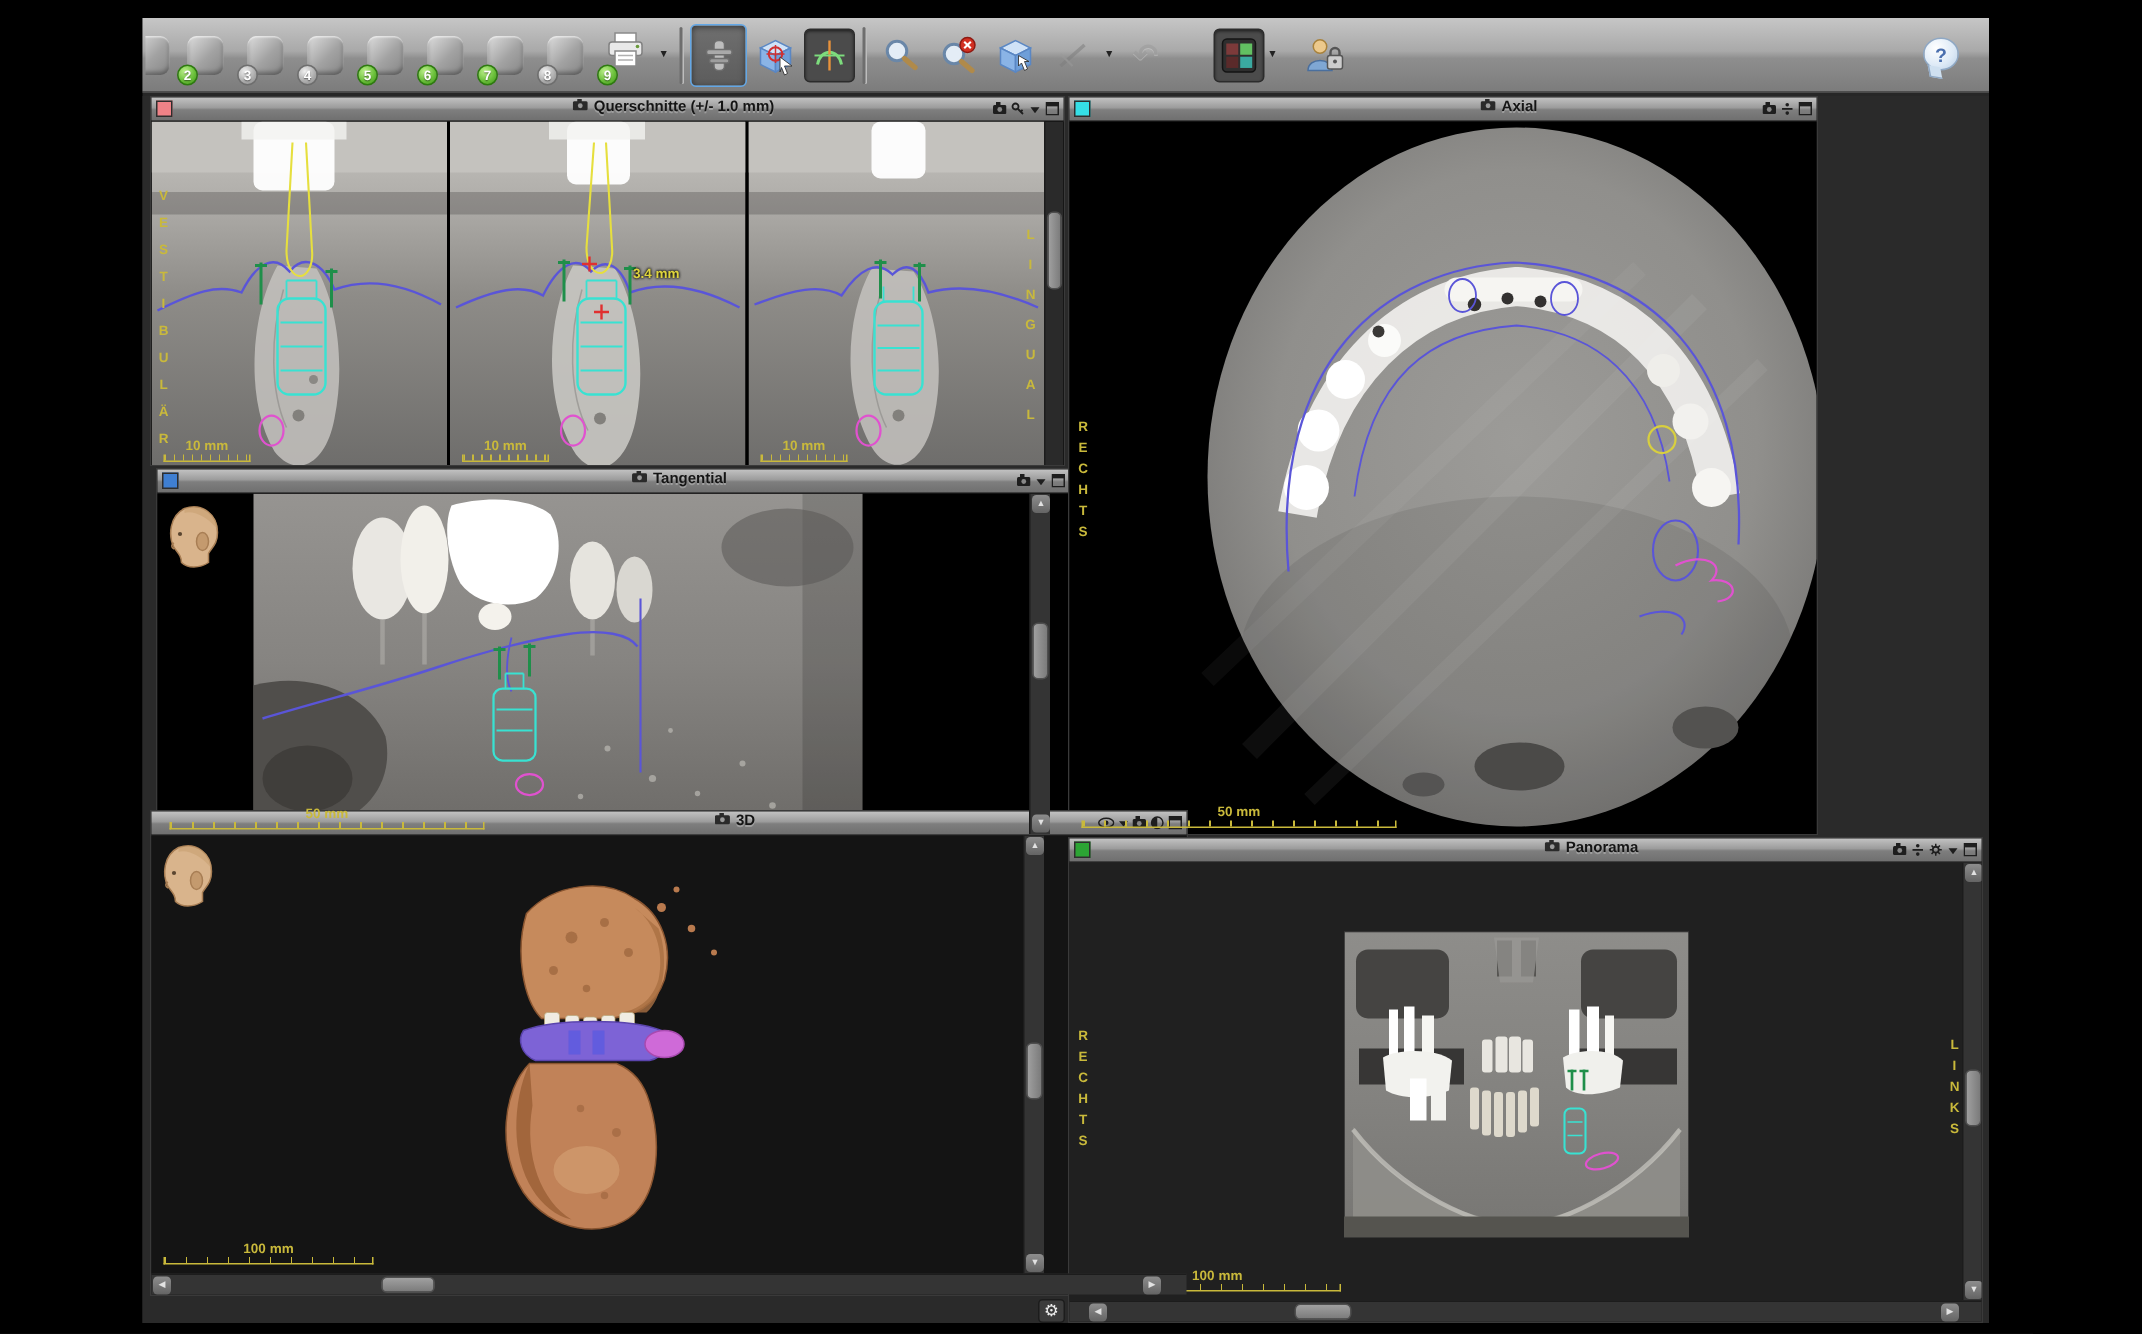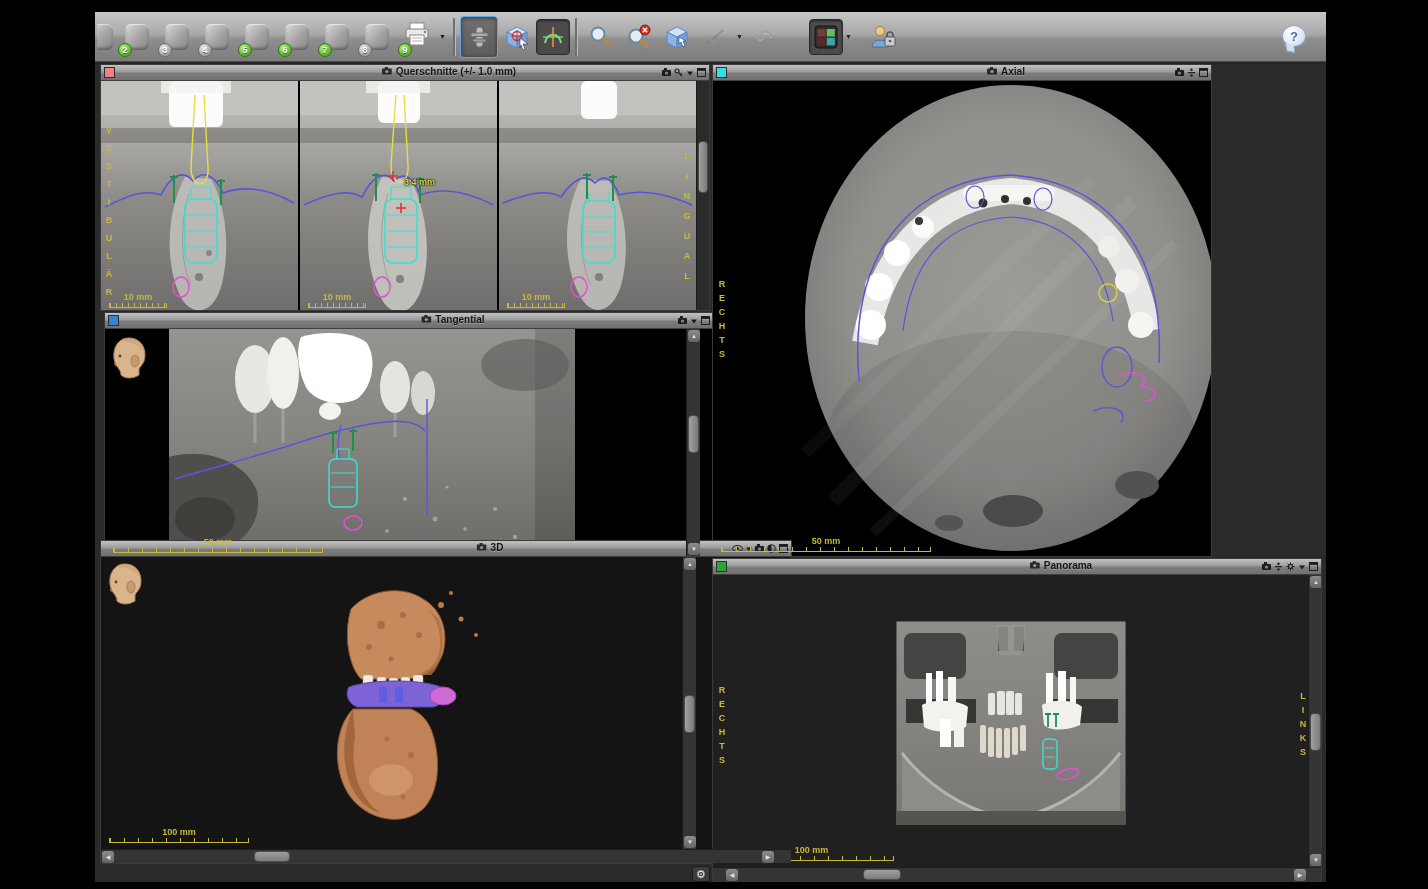--- a/index.html
+++ b/index.html
@@ -307,21 +307,21 @@
           <path d="M96,14 L91,84 C91,96 96,101 100,101 C104,101 109,95 108,84 L104,14" stroke="#e6df3e" stroke-width="1.4" fill="none"></path>
           <path d="M76,92 L76,120 M72,94 L80,94" stroke="#1f8f4a" stroke-width="2"></path>
           <path d="M120,96 L120,122 M116,98 L124,98" stroke="#1f8f4a" stroke-width="2"></path>
           <rect x="85" y="118" width="32" height="64" rx="8" fill="none" stroke="#38e2d2" stroke-width="1.6"></rect>
           <path d="M87,134 h28 M87,150 h28 M87,166 h28" stroke="#38e2d2" stroke-width="1.2"></path>
           <path d="M91,118 v-12 M111,118 v-12 M91,106 h20" stroke="#38e2d2" stroke-width="1.2"></path>
           <ellipse cx="82" cy="206" rx="8" ry="10" fill="none" stroke="#e052cf" stroke-width="1.5"></ellipse>
           <path d="M93,90 v10 M88,95 h10" stroke="#e03030" stroke-width="1.6"></path>
           <path d="M101,122 v10 M96,127 h10" stroke="#e03030" stroke-width="1.6"></path>
         </svg>
-        <div class="measure" style="left:104px;top:96px">3.4 mm</div>
+        <div class="measure" style="left:122px;top:96px">3.4 mm</div>
         <div class="ruler" style="left:8px;bottom:4px;width:58px">
           <div class="ruler-label">10 mm</div>
           <div class="ruler-line fine"></div>
         </div>
       </div>
 
       <div class="slice" style="left:398px;width:197px">
         <svg width="197" height="231" viewBox="0 0 197 231">
           <defs>
               <linearGradient id="gq3" x1="0" y1="0" x2="0" y2="1">

